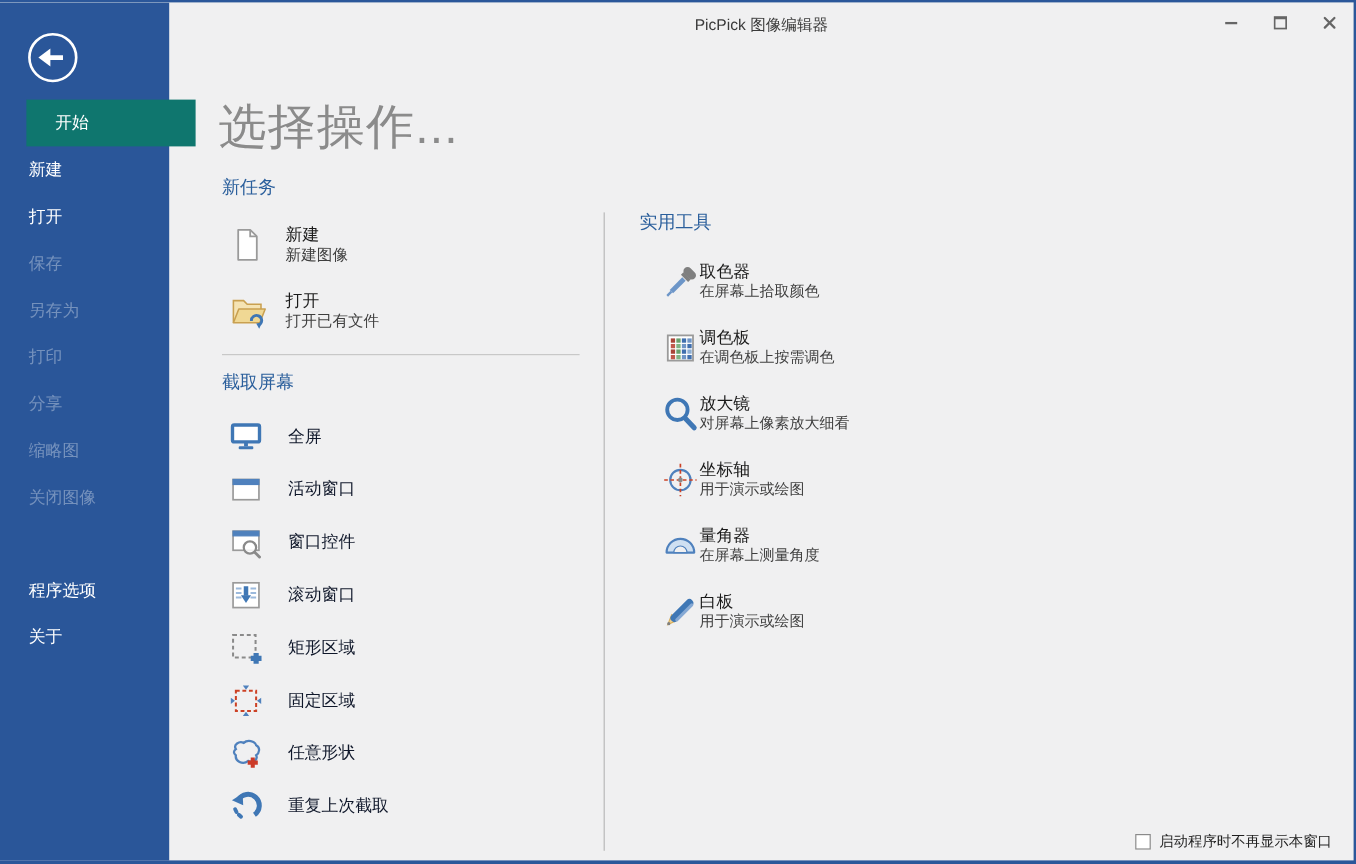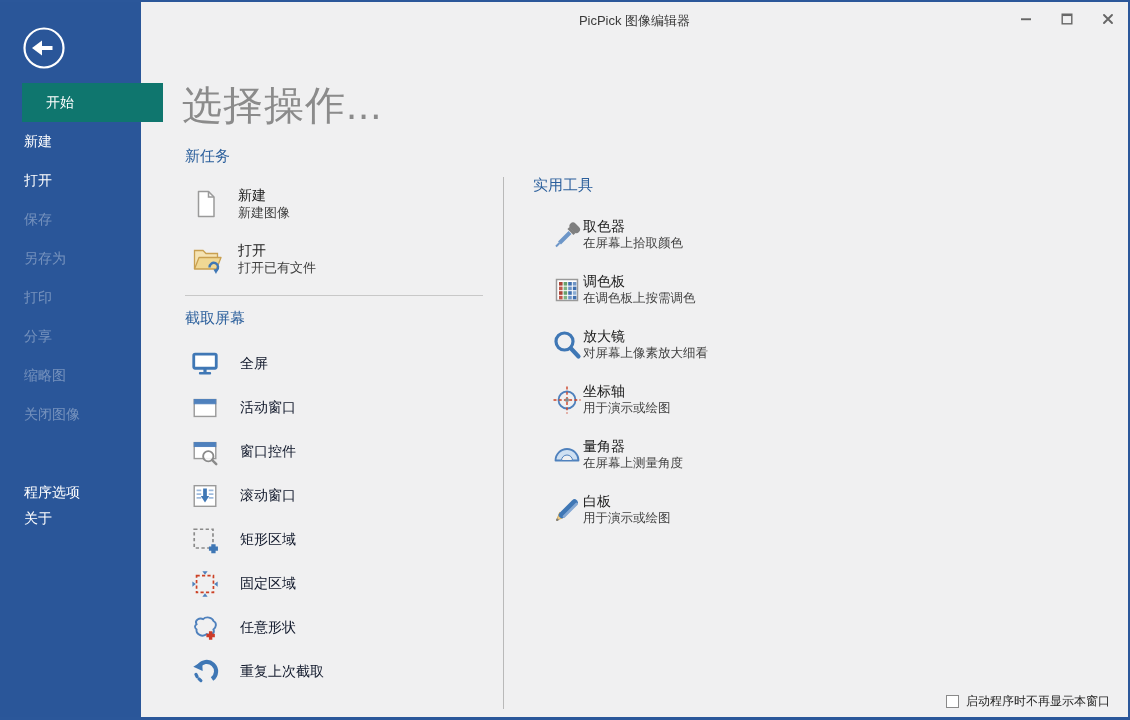--- a/index.html
+++ b/index.html
@@ -68,21 +68,21 @@
   <div class="nav-item selected" style="top:81px">开始</div>
   <div class="nav-item" style="top:120px">新建</div>
   <div class="nav-item" style="top:159px">打开</div>
   <div class="nav-item disabled" style="top:198px">保存</div>
   <div class="nav-item disabled" style="top:237px">另存为</div>
   <div class="nav-item disabled" style="top:276px">打印</div>
   <div class="nav-item disabled" style="top:315px">分享</div>
   <div class="nav-item disabled" style="top:354px">缩略图</div>
   <div class="nav-item disabled" style="top:393px">关闭图像</div>
   <div class="nav-item" style="top:471px">程序选项</div>
-  <div class="nav-item" style="top:497px">关于</div>
+  <div class="nav-item" style="top:509px">关于</div>
 </div>
 
 <div class="titlebar">
   <div class="title-text">PicPick 图像编辑器</div>
   <div class="win-controls">
     <div class="win-btn">
       <span>
         <svg width="12" height="12" viewBox="0 0 12 12">
             <rect x="1" y="5.3" width="10" height="1.9" fill="#666666"></rect>
           </svg>

